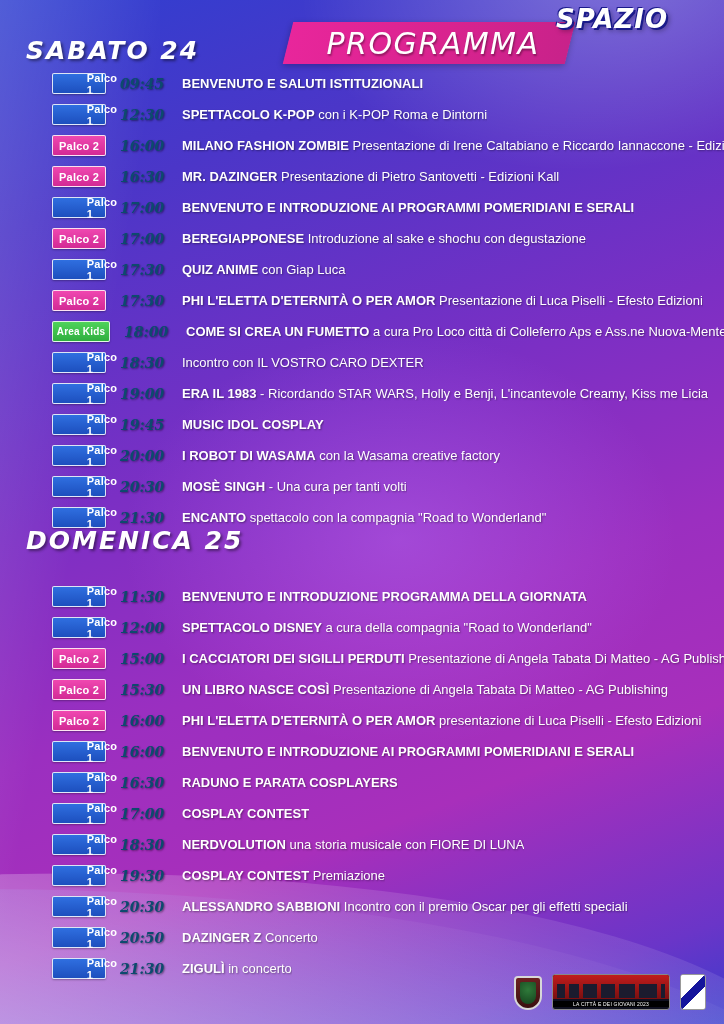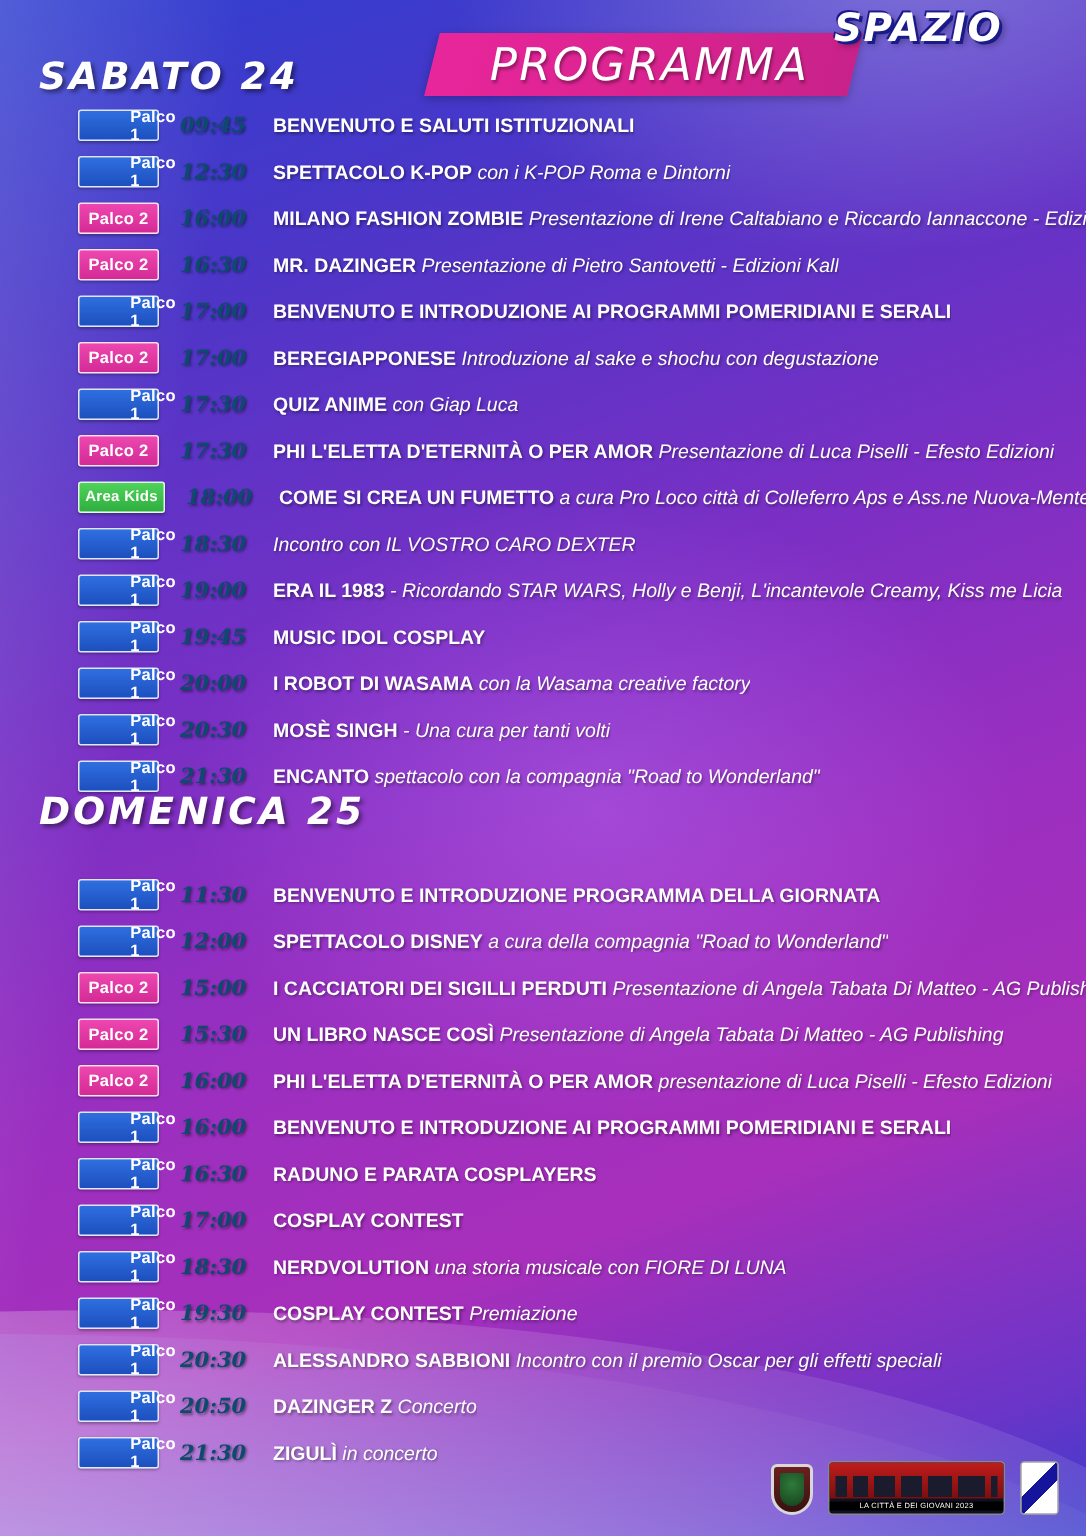--- a/index.html
+++ b/index.html
@@ -147,21 +147,21 @@
     text-shadow: 1px 1px 2px rgba(0,0,0,0.45);
   }
   .desc {
     font-size: 13px;
     color: #ffffff;
     white-space: nowrap;
     overflow: hidden;
     text-shadow: 1px 1px 2px rgba(0,0,0,0.4);
   }
   .desc .strong { font-weight: bold; font-style: normal; }
-  .desc .it { font-style: italic; font-weight: normal; }
+  .desc .it { font-weight: normal; }
 
   
   .footer-logos {
     position: absolute; bottom: 14px; right: 18px;
     display: flex; align-items: flex-end; gap: 10px;
     z-index: 6;
   }
   .flogo {
     border-radius: 3px;
     display: flex; align-items: center; justify-content: center;

